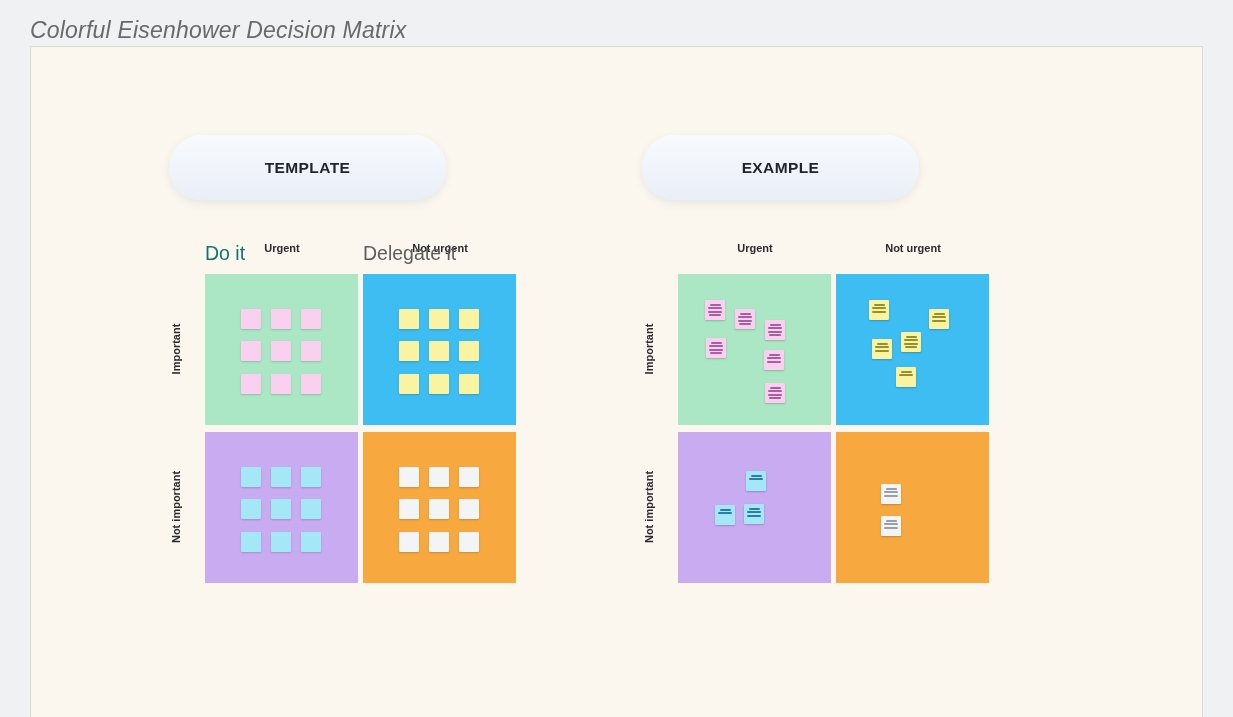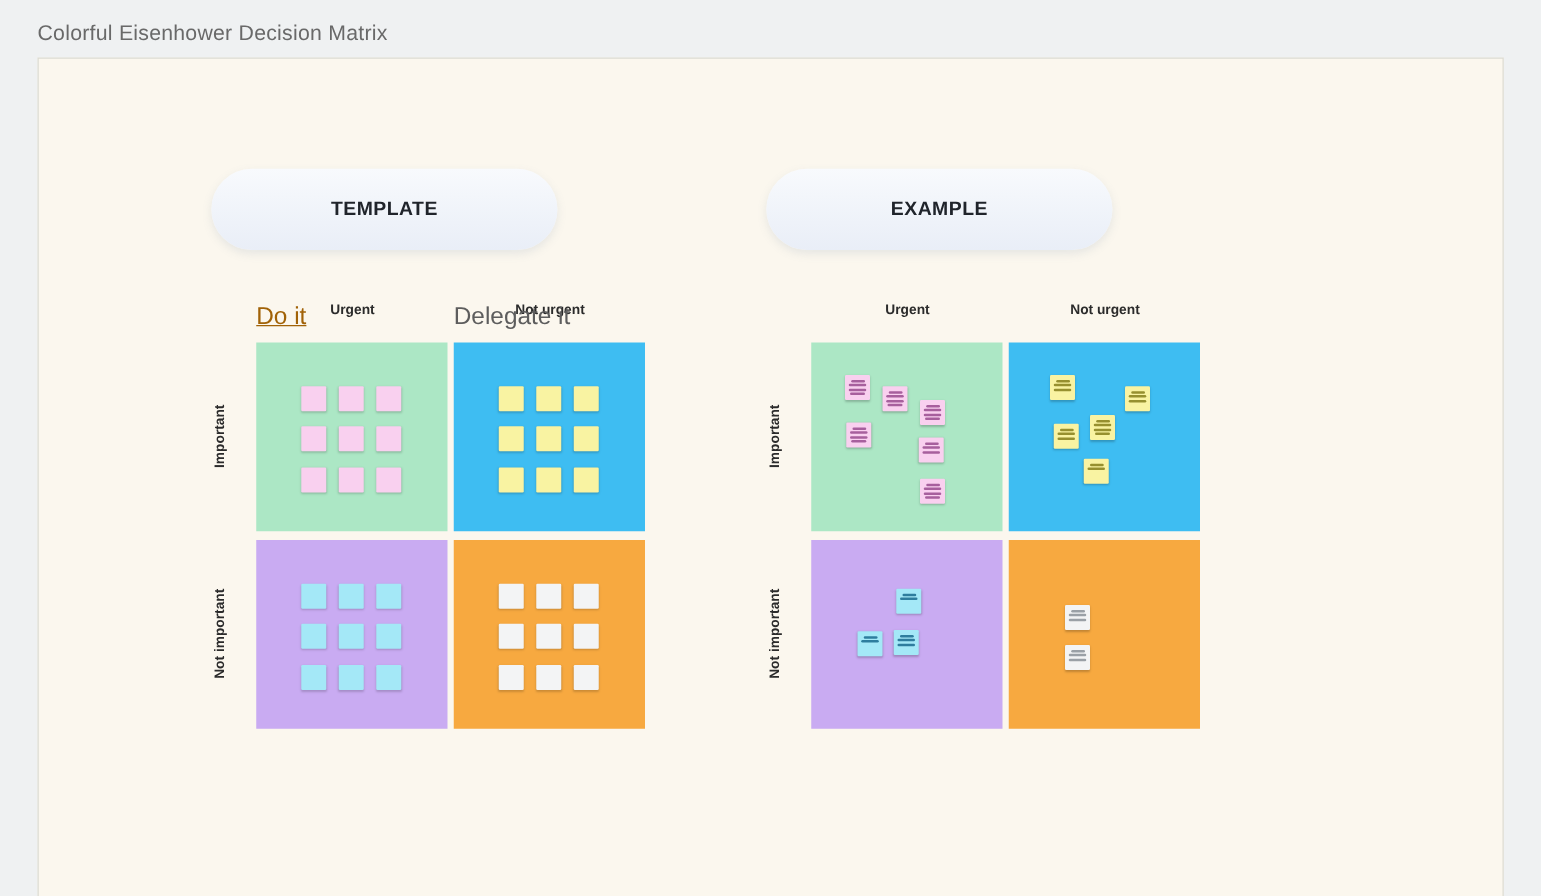--- a/index.html
+++ b/index.html
@@ -1,20 +1,20 @@
 <!DOCTYPE html>
 <html><head>
 <meta charset="utf-8">
 <style>
   * { margin:0; padding:0; box-sizing:border-box; }
   html,body { width:1233px; height:717px; overflow:hidden;
     font-family:"Liberation Sans", sans-serif; }
   #page { position:absolute; inset:0; }
-  #page-title { position:absolute; left:30px; top:17px; font-size:17px;
-    letter-spacing:.2px; }
+  #page-title { position:absolute; left:30px; top:17px; font-size:23px;
+    letter-spacing:.2px;font-style:italic; }
   #board-canvas { position:absolute; left:30px; top:46px; width:1173px; height:704px;
     border:1px solid #dcdbd3; }
   .section { position:absolute; width:360px; height:452px; }
   .pill { position:absolute; left:0; top:0; width:277px; height:65px;
     border-radius:33px; display:flex; align-items:center; justify-content:center;
     box-shadow:0 3px 8px rgba(120,140,170,.16); }
   .pill span { font-weight:bold; font-size:15.5px; letter-spacing:.4px; }
   .col-label { position:absolute; width:120px; text-align:center;
     font-size:11px; font-weight:bold; }
   .row-label { position:absolute; width:120px; height:14px; text-align:center;
@@ -34,21 +34,21 @@
   <div id="page-title" style="color: rgb(105, 105, 105);">Colorful Eisenhower Decision Matrix</div>
   <div id="board-canvas" style="background: rgb(251, 247, 238); border-color: rgb(220, 219, 211);">
       <div class="section" style="left: 138px; top: 88px;">
         <div class="pill" style="background: linear-gradient(rgb(248, 250, 253), rgb(233, 238, 247));">
           <span style="color: rgb(32, 36, 43);">TEMPLATE</span>
         </div>
         <div class="col-label" style="left: 53px; top: 107px; color: rgb(43, 43, 43);">Urgent</div>
         <div class="col-label" style="left: 211px; top: 107px; color: rgb(43, 43, 43);">Not urgent</div>
         <div class="row-label" style="left: -52px; top: 207px; color: rgb(43, 43, 43);">Important</div>
         <div class="row-label" style="left: -52px; top: 365px; color: rgb(43, 43, 43);">Not important</div>
-        <div class="quad-label" style="left: 36px; top: 107px; color: #a16207; text-decoration: underline;">Do it</div>
+        <div class="quad-label" style="left: 36px; top: 107px; color: #0f766e;">Do it</div>
         <div class="quad-label" style="left: 194px; top: 107px; color: rgb(93, 93, 93);">Delegate it</div>
         <div class="quad-label" style="left: 36px; top: 265px; color: rgb(93, 93, 93);">Delegate</div>
         <div class="quad-label" style="left: 195px; top: 265px; color: rgb(93, 93, 93);">Delete it</div>
         <div class="quadrant" style="left: 36px; top: 139px; background: rgb(172, 231, 197);">
           <div class="sticky" style="left: 36px; top: 35px; background: rgb(249, 208, 239);"></div>
           <div class="sticky" style="left: 66px; top: 35px; background: rgb(249, 208, 239);"></div>
           <div class="sticky" style="left: 96px; top: 35px; background: rgb(249, 208, 239);"></div>
           <div class="sticky" style="left: 36px; top: 67px; background: rgb(249, 208, 239);"></div>
           <div class="sticky" style="left: 66px; top: 67px; background: rgb(249, 208, 239);"></div>
           <div class="sticky" style="left: 96px; top: 67px; background: rgb(249, 208, 239);"></div>
@@ -83,21 +83,21 @@
           <div class="sticky" style="left: 66px; top: 35px; background: rgb(243, 244, 245);"></div>
           <div class="sticky" style="left: 96px; top: 35px; background: rgb(243, 244, 245);"></div>
           <div class="sticky" style="left: 36px; top: 67px; background: rgb(243, 244, 245);"></div>
           <div class="sticky" style="left: 66px; top: 67px; background: rgb(243, 244, 245);"></div>
           <div class="sticky" style="left: 96px; top: 67px; background: rgb(243, 244, 245);"></div>
           <div class="sticky" style="left: 36px; top: 100px; background: rgb(243, 244, 245);"></div>
           <div class="sticky" style="left: 66px; top: 100px; background: rgb(243, 244, 245);"></div>
           <div class="sticky" style="left: 96px; top: 100px; background: rgb(243, 244, 245);"></div>
         </div>
       </div>
-      <div class="section" style="left: 582px; top: 88px; text-decoration: underline;">
+      <div class="section" style="left: 611px; top: 88px; text-decoration: underline;">
         <div class="pill" style="background: linear-gradient(rgb(248, 250, 253), rgb(233, 238, 247));">
           <span style="color: rgb(32, 36, 43);">EXAMPLE</span>
         </div>
         <div class="col-label" style="left: 53px; top: 107px; color: rgb(43, 43, 43);">Urgent</div>
         <div class="col-label" style="left: 211px; top: 107px; color: rgb(43, 43, 43);">Not urgent</div>
         <div class="row-label" style="left: -52px; top: 207px; color: rgb(43, 43, 43);">Important</div>
         <div class="row-label" style="left: -52px; top: 365px; color: rgb(43, 43, 43);">Not important</div>
         <div class="quadrant" style="left: 36px; top: 139px; background: rgb(172, 231, 197);">
           <div class="note" style="left: 27px; top: 26px; background: rgb(249, 208, 239);">
             <div class="tline" style="width: 11px; background: rgb(167, 95, 157);"></div>

